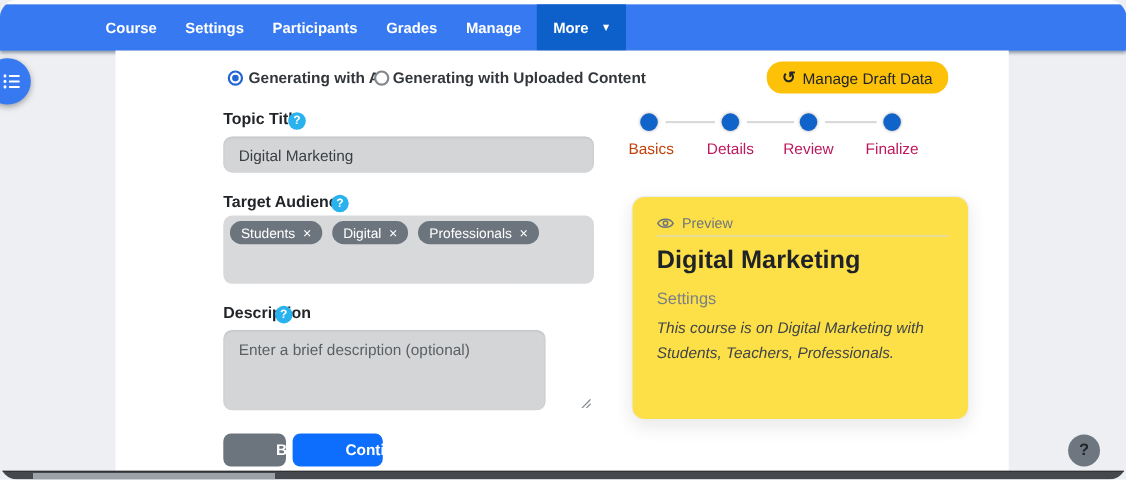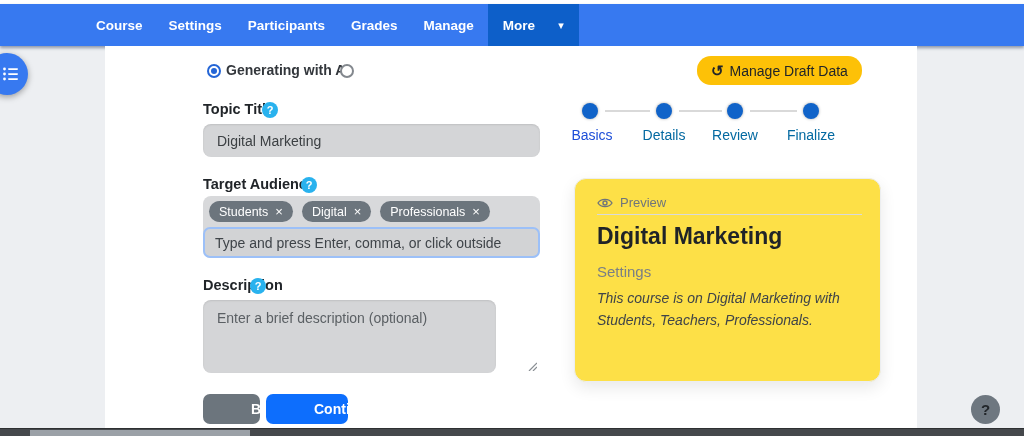--- a/index.html
+++ b/index.html
@@ -1,26 +1,26 @@
 <!DOCTYPE html>
 <html><head>
 <meta charset="utf-8">
 <style>
   * { margin:0; padding:0; box-sizing:border-box; }
   html,body { width:1024px; height:436px; }
   body { font-family:"Liberation Sans", sans-serif; background:#edeff2; }
-  .screen { position:relative; width:1024px; height:436px; overflow:hidden; background:#edeff2; }
+  .screen { position:relative; width:1024px; height:436px; overflow:hidden; background:#edeff2;border-radius:16px; }
 
   
   .top-strip { position:absolute; left:0; top:0; width:1024px; height:4px; background:#ffffff; }
   .navbar { position:absolute; left:0; top:4px; width:1024px; height:42px; background:#3779f0;
             box-shadow:0 2px 3px rgba(25,45,80,.45); }
   .nav-items { position:absolute; left:96px; top:0; height:42px; display:flex; align-items:center; gap:26px; }
   .nav-link { color:#ffffff; font-size:13.5px; font-weight:700; text-decoration:none; cursor:pointer; white-space:nowrap; }
-  .more-box { margin-left:-12px; height:42px; background:#0d5fc9; display:flex; align-items:center; gap:23px;
+  .more-box { margin-left:-12px; height:42px; background:#0d5fc9; display:flex; align-items:center; gap:13px;
               padding:0 15px; cursor:pointer; }
   .more-box .caret { color:#fff; font-size:11px; line-height:1; }
 
   
   .float-btn { position:absolute; left:-14px; top:53px; width:42px; height:42px; border-radius:50%;
                background:#3779f0; border:none; box-shadow:0 2px 6px rgba(0,0,0,.35); cursor:pointer; }
   .float-btn svg { position:absolute; left:17px; top:14px; }
 
   
   .main { position:absolute; left:105px; top:46px; width:812px; height:382px; background:#ffffff; }
@@ -70,22 +70,22 @@
   
   .btn { position:absolute; height:30px; border:none; border-radius:7px; color:#fff; font-size:14px;
          font-weight:700; cursor:pointer; font-family:inherit;padding-left:48px; }
   #back-btn { left:203px; top:394px; width:57px; background:#6c757d; }
   #continue-btn { left:266px; top:394px; width:82px; background:#0d6efd; }
 
   
   .step-dot { position:absolute; top:103px; width:16px; height:16px; border-radius:50%; background:#1063c9;
               box-shadow:0 0 3px rgba(0,0,0,.35); cursor:pointer; }
   .step-line { position:absolute; top:110px; height:2px; background:#d9d9d9; }
-  .step-label { position:absolute; top:127px; width:84px; text-align:center; font-size:14px; color:#0369a1; }
-  .step-label.active { color:#1d4ed8; font-weight:500; }
+  .step-label { position:absolute; top:127px; width:84px; text-align:center; font-size:14px; color:#be185d; }
+  .step-label.active { color:#c2410c; font-weight:500; }
 
   
   .preview-card { position:absolute; left:574px; top:178px; width:307px; height:204px; background:#fde047;
                   border:1px solid #eceef0; border-radius:12px; box-shadow:0 6px 16px rgba(0,0,0,.09); }
   .preview-head { position:absolute; left:22px; top:16px; display:flex; align-items:center; gap:7px;
                   color:#6f757b; font-size:13px; }
   .preview-divider { position:absolute; left:22px; top:35px; width:265px; height:1px; background:#d8dadc; }
   .preview-title { position:absolute; left:22px; top:44px; font-size:23px; font-weight:700; color:#1f2328; }
   .preview-audience { position:absolute; left:22px; top:84px; font-size:15px; color:#7a7f85; }
   .preview-sentence { position:absolute; left:22px; top:108px; width:262px; font-size:14px; font-style:italic;
@@ -131,20 +131,21 @@
       <circle cx="1.5" cy="12" r="1.4" fill="#fff"></circle>
         <rect x="5" y="11.2" width="10" height="1.7" rx="0.8" fill="#fff"></rect>
     </svg>
   </button>
 
   <div class="main"></div>
 
   <span id="radio1" class="radio-dot checked"></span>
   <span id="radio1-label" class="radio-label">Generating with AI</span>
   <span id="radio2" class="radio-dot unchecked"></span>
+  <span id="radio2-label" class="radio-label">Generating with Uploaded Content</span>
 
   <button class="manage-btn">
     <span class="hist">↺</span>
     <span>Manage Draft Data</span>
   </button>
 
   <span id="topic-label" class="field-label">Topic Title</span>
   <span id="q1" class="q-icon">?</span>
   <input id="topic-input" class="gray-input" type="text" value="Digital Marketing" style="">
 
@@ -169,21 +170,20 @@
     </span>
     <span class="tag-pill">
       <span>Digital</span>
       <span class="tag-remove">×</span>
     </span>
     <span class="tag-pill">
       <span>Professionals</span>
       <span class="tag-remove">×</span>
     </span>
   </div>
-  <input id="tag-input" type="text" placeholder="Type and press Enter, comma, or click outside" style="">
 
   <span id="desc-label" class="field-label">Description</span>
   <span id="q3" class="q-icon">?</span>
   <textarea id="desc-area" class="gray-input" placeholder="Enter a brief description (optional)" style=""></textarea>
   <svg class="resize-handle" viewBox="0 0 9 9">
     <line x1="1" y1="9" x2="9" y2="1" stroke="#8a8f94" stroke-width="1.2"></line>
     <line x1="5" y1="9" x2="9" y2="5" stroke="#8a8f94" stroke-width="1.2"></line>
   </svg>
 
   <div class="preview-card">

